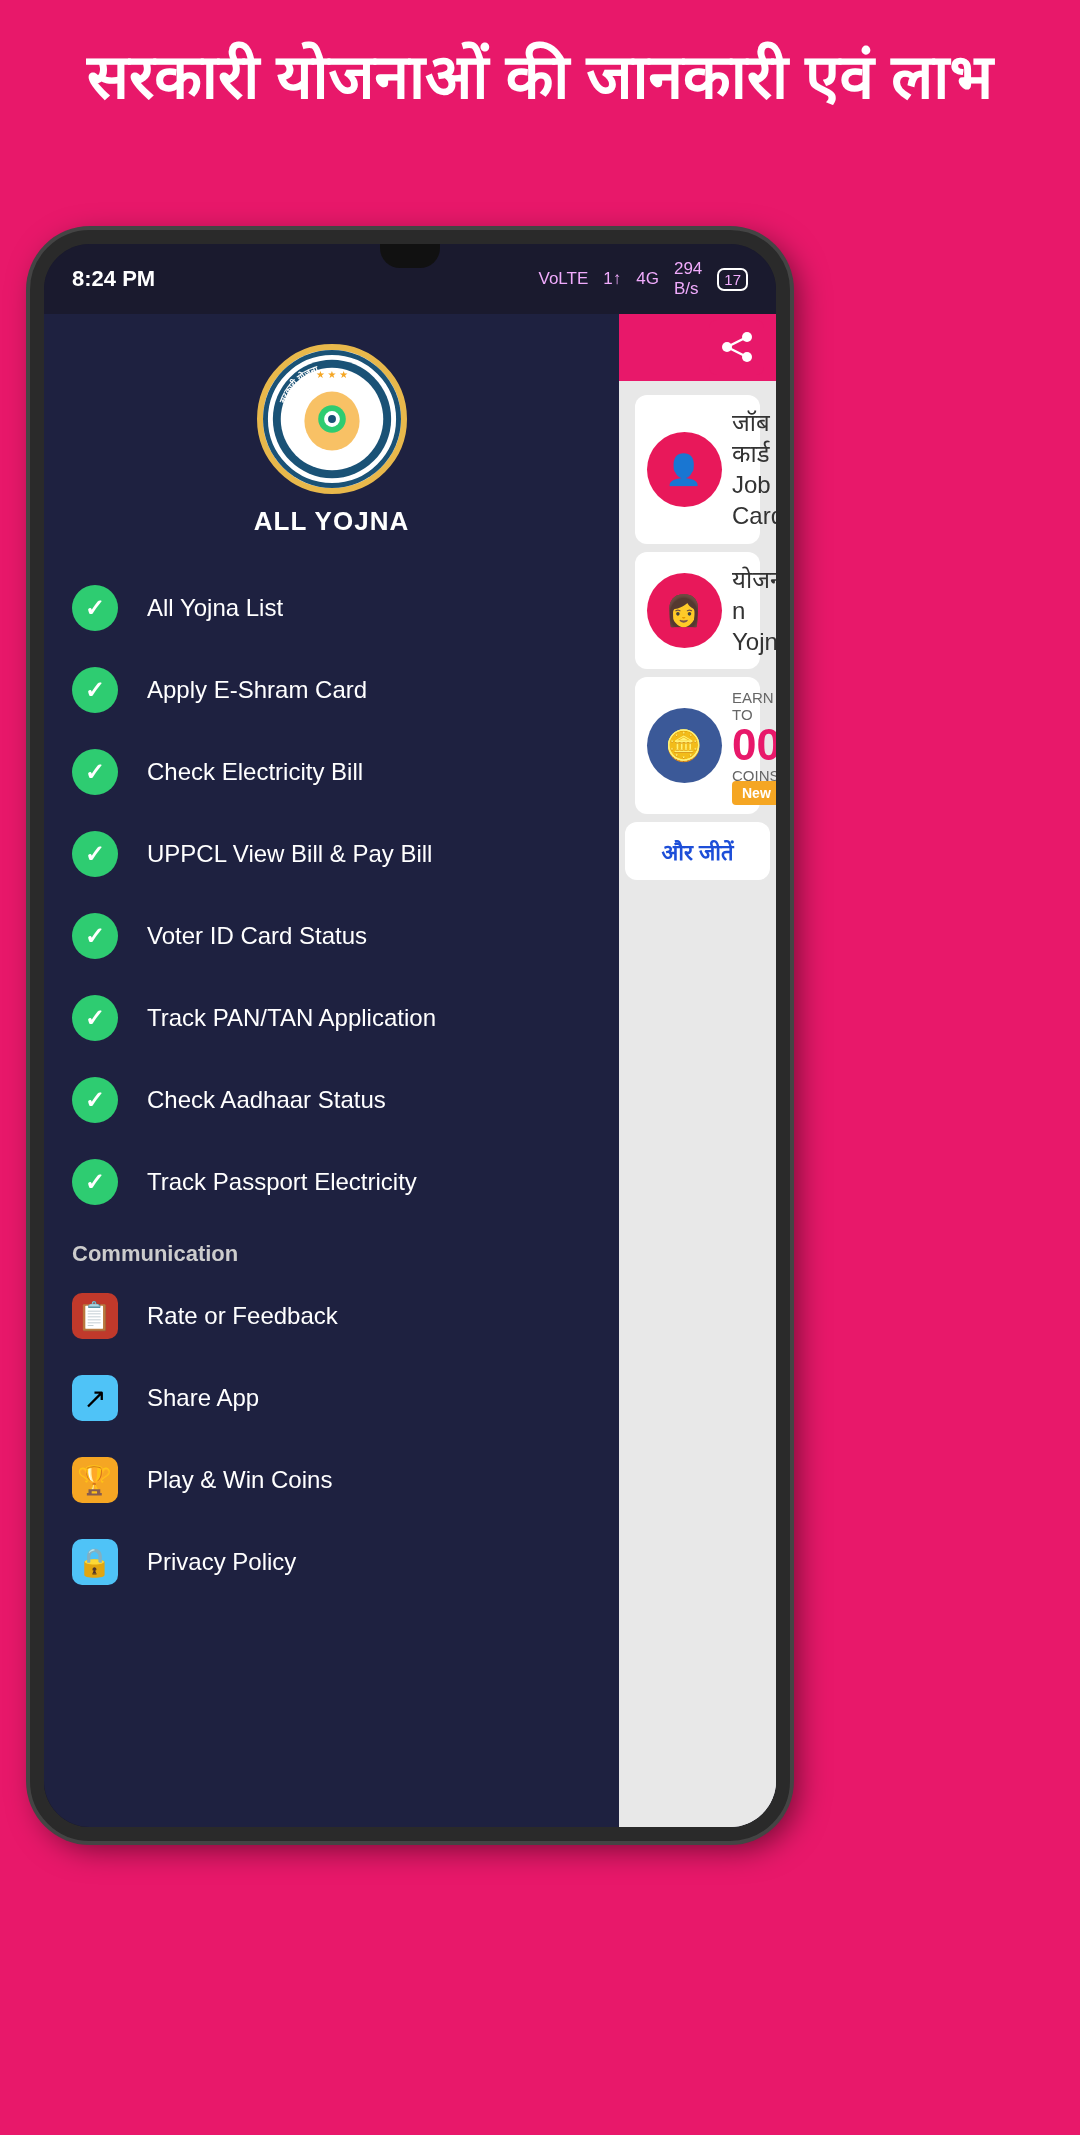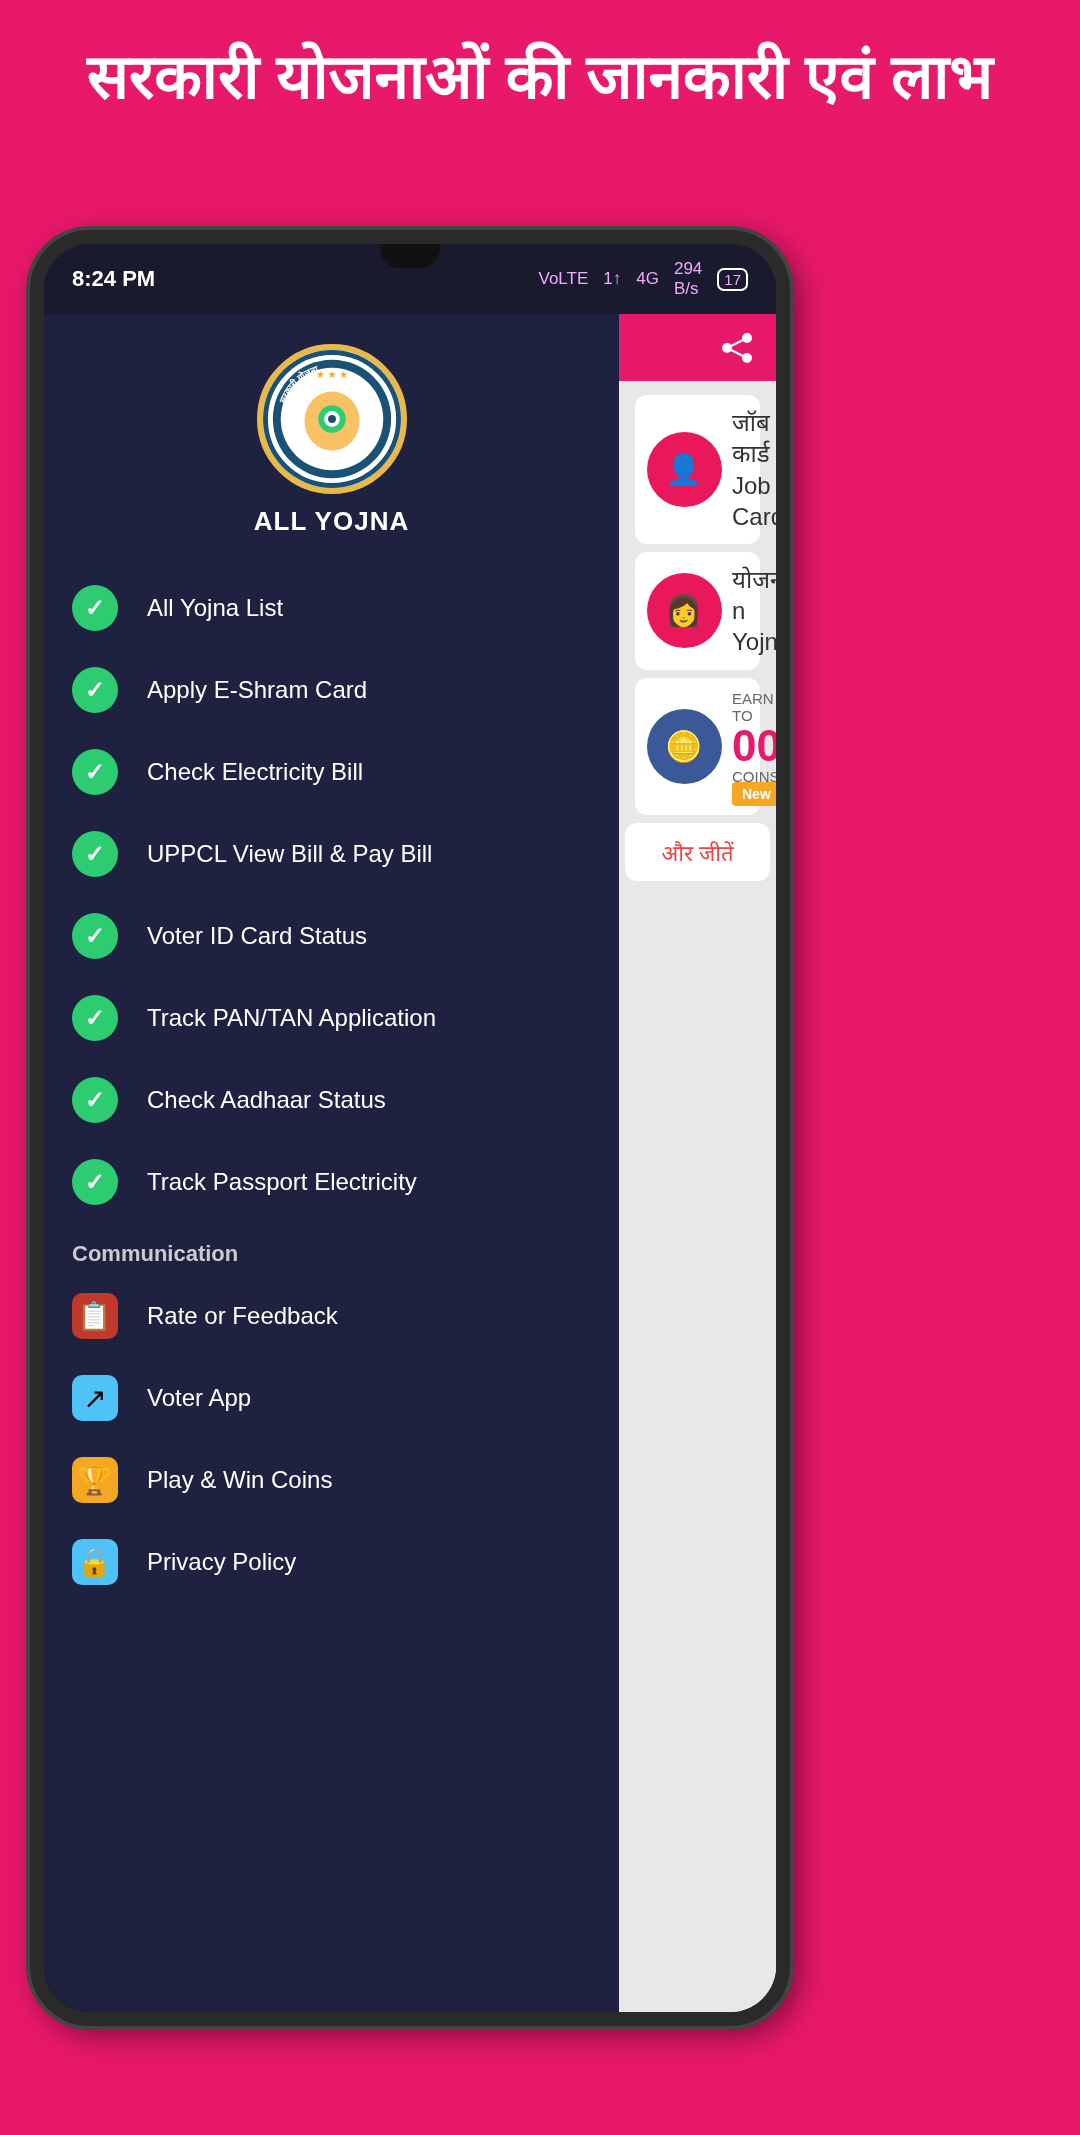--- a/index.html
+++ b/index.html
@@ -21,21 +21,21 @@
       padding: 40px 60px 30px;
       line-height: 1.2;
     }
 
     
     .phone-frame {
       position: absolute;
       top: 230px;
       left: 30px;
       width: 760px;
-      height: 1796px;
+      height: 1611px;
       background: #1a1a2e;
       border-radius: 60px;
       border: 14px solid #2a2a2a;
       box-shadow: 0 0 0 4px #444, 8px 8px 30px rgba(0,0,0,0.5);
       overflow: hidden;
     }
 
     
     .phone-top {
       background: #1a1a2e;
@@ -344,21 +344,21 @@
         <div class="menu-item">
           <div class="icon-box" style="background:#c0392b;">
             <span>📋</span>
           </div>
           <span class="menu-label">Rate or Feedback</span>
         </div>
         <div class="menu-item">
           <div class="icon-box" style="background:#4FC3F7;">
             <span>↗</span>
           </div>
-          <span class="menu-label">Voter App</span>
+          <span class="menu-label">Share App</span>
         </div>
         <div class="menu-item">
           <div class="icon-box" style="background:#f5a623;">
             <span>🏆</span>
           </div>
           <span class="menu-label">Play &amp; Win Coins</span>
         </div>
         <div class="menu-item">
           <div class="icon-box" style="background:#4FC3F7;">
             <span>🔒</span>
@@ -413,20 +413,20 @@
             <div>
               <div style="font-size:15px;color:#666;">EARN UP TO</div>
               <div style="font-size:44px;font-weight:900;color:#E8186A;line-height:1;">000</div>
               <div style="font-size:15px;color:#666;">COINS</div>
               <span style="background:#f5a623;color:white;font-size:14px;font-weight:700;padding:4px 10px;border-radius:4px;">New</span>
             </div>
           </div>
         </div>
 
         <div style="background:white;margin:8px 0;border-radius:12px;padding:14px;text-align:center;">
-          <span style="font-size:22px;font-weight:400;color:#ef4444;">और जीतें</span>
+          <span style="font-size:22px;font-weight:700;color:#1d4ed8;">और जीतें</span>
         </div>
 
       </div>
     </div>
 
   </div>
 </div>
 
 </body></html>

